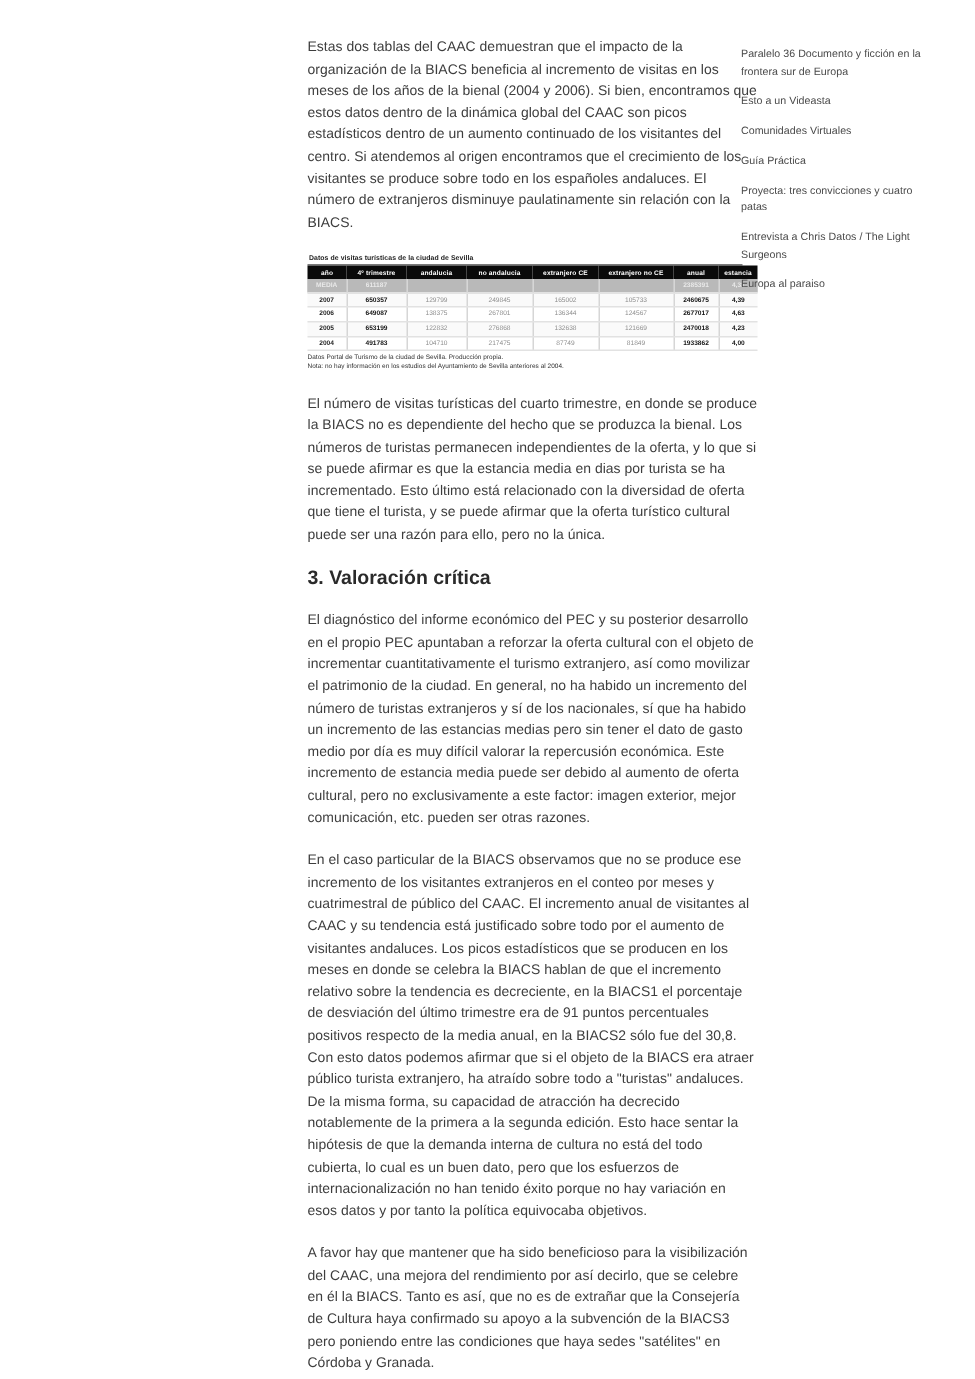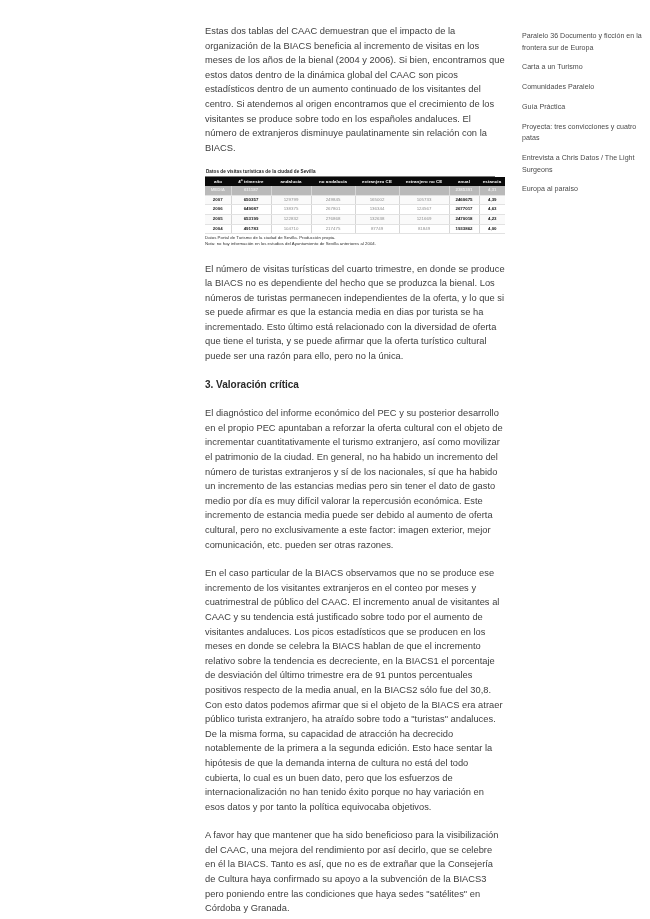--- a/index.html
+++ b/index.html
@@ -30,21 +30,21 @@
     line-height: 14.6px;
     color: #3d3d3d;
   }
   .article p {
     margin: 0 0 14px 0;
     text-align: left;
     letter-spacing: 0.02px;
   }
   .article h3 {
     margin: 4px 0 14px 0;
-    font-size: 10px;
+    font-size: 13px;
     line-height: 14.6px;
     font-weight: bold;
     color: #2a2a2a;
   }
   
   .table-block {
     margin: 0 0 14px 0;
     width: 290px;
   }
   .table-caption {
@@ -107,21 +107,21 @@
     font-size: 4.3px;
     line-height: 6.2px;
     color: #2e2e2e;
     padding-top: 1px;
   }
   .table-note div { letter-spacing: 0.03px; }
 
   
   .sidebar {
     position: absolute;
-    left: 522px;
+    left: 494px;
     top: 31px;
     width: 120px;
     font-size: 7.1px;
     line-height: 11.6px;
     color: #4a4a4a;
   }
   .sidebar .s-item {
     margin-bottom: 8.2px;
     cursor: pointer;
     letter-spacing: 0.02px;
@@ -214,21 +214,21 @@
 
     <h3>3. Valoración crítica</h3>
 
     <p>El diagnóstico del informe económico del PEC y su posterior desarrollo en el propio PEC apuntaban a reforzar la oferta cultural con el objeto de incrementar cuantitativamente el turismo extranjero, así como movilizar el patrimonio de la ciudad. En general, no ha habido un incremento del número de turistas extranjeros y sí de los nacionales, sí que ha habido un incremento de las estancias medias pero sin tener el dato de gasto medio por día es muy difícil valorar la repercusión económica. Este incremento de estancia media puede ser debido al aumento de oferta cultural, pero no exclusivamente a este factor: imagen exterior, mejor comunicación, etc. pueden ser otras razones.</p>
     <p>En el caso particular de la BIACS observamos que no se produce ese incremento de los visitantes extranjeros en el conteo por meses y cuatrimestral de público del CAAC. El incremento anual de visitantes al CAAC y su tendencia está justificado sobre todo por el aumento de visitantes andaluces. Los picos estadísticos que se producen en los meses en donde se celebra la BIACS hablan de que el incremento relativo sobre la tendencia es decreciente, en la BIACS1 el porcentaje de desviación del último trimestre era de 91 puntos percentuales positivos respecto de la media anual, en la BIACS2 sólo fue del 30,8. Con esto datos podemos afirmar que si el objeto de la BIACS era atraer público turista extranjero, ha atraído sobre todo a "turistas" andaluces. De la misma forma, su capacidad de atracción ha decrecido notablemente de la primera a la segunda edición. Esto hace sentar la hipótesis de que la demanda interna de cultura no está del todo cubierta, lo cual es un buen dato, pero que los esfuerzos de internacionalización no han tenido éxito porque no hay variación en esos datos y por tanto la política equivocaba objetivos.</p>
     <p>A favor hay que mantener que ha sido beneficioso para la visibilización del CAAC, una mejora del rendimiento por así decirlo, que se celebre en él la BIACS. Tanto es así, que no es de extrañar que la Consejería de Cultura haya confirmado su apoyo a la subvención de la BIACS3 pero poniendo entre las condiciones que haya sedes "satélites" en Córdoba y Granada.</p>
   </div>
 
   <div class="sidebar">
     <div class="s-item">Paralelo 36   Documento y ficción en la frontera sur de Europa</div>
-    <div class="s-item">Carta a un Turismo</div>
-    <div class="s-item">Comunidades Paralelo</div>
+    <div class="s-item">Esto a un Videasta</div>
+    <div class="s-item">Comunidades Virtuales</div>
     <div class="s-item">Guía Práctica</div>
     <div class="s-item">Proyecta: tres convicciones y cuatro patas</div>
     <div class="s-item">Entrevista a Chris Datos / The Light Surgeons</div>
     <div class="s-item">Europa al paraiso</div>
   </div>
 
 </div>
 
 </body></html>

